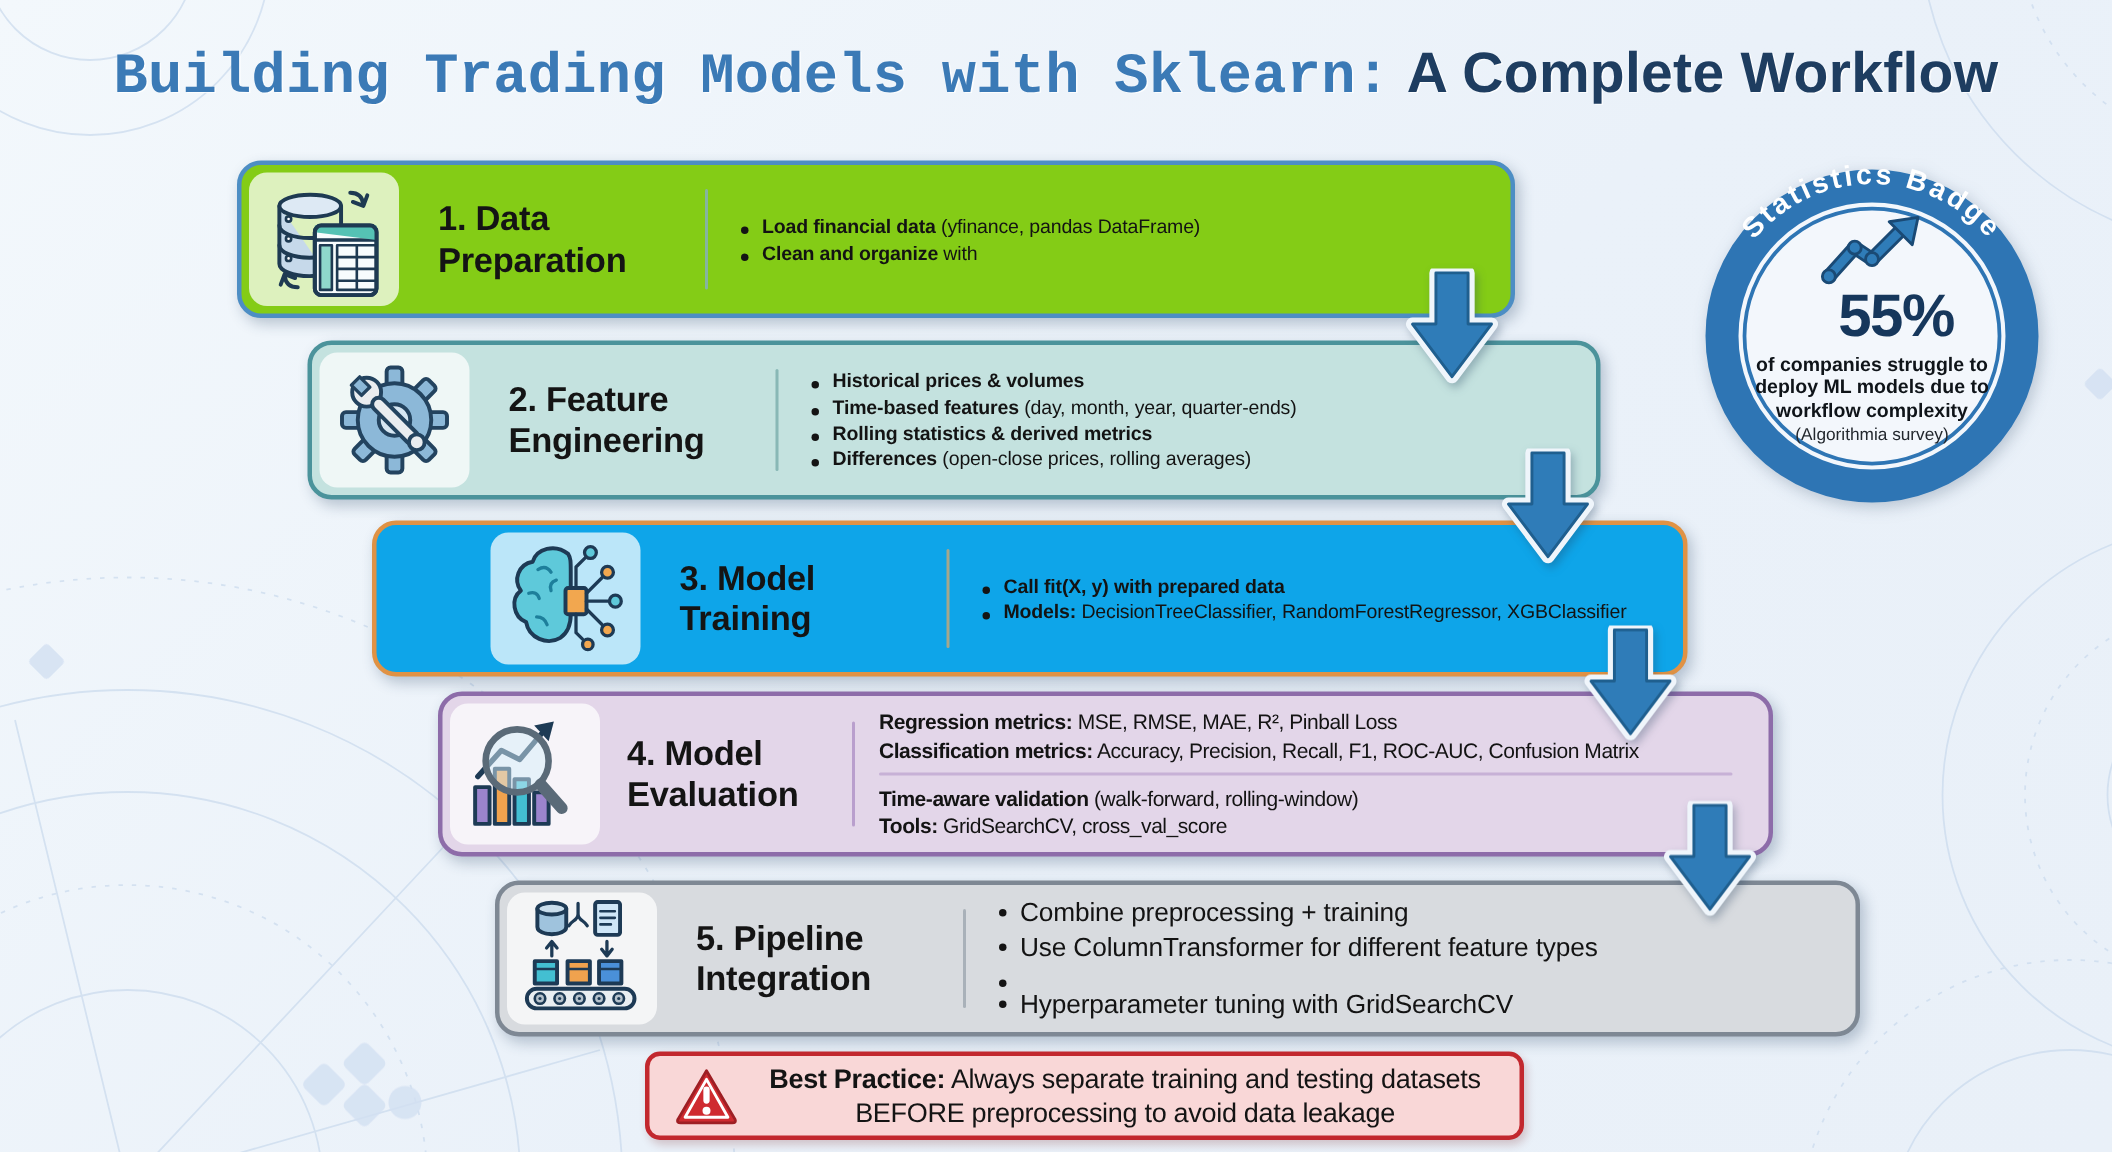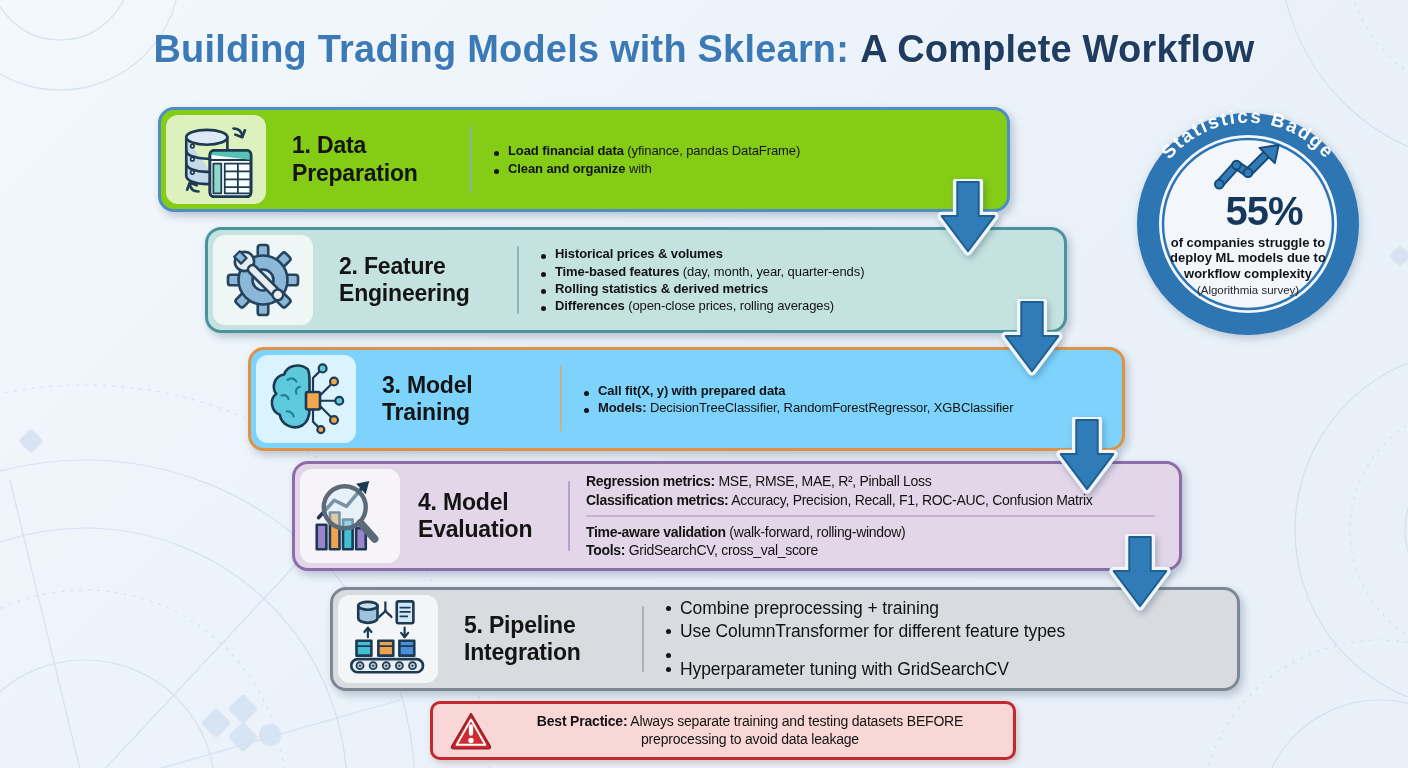--- a/index.html
+++ b/index.html
@@ -65,21 +65,21 @@
   .badge-desc{font-size:13px;font-weight:700;color:#0f1419;width:172px;line-height:1.18;margin-top:4px;}
   .badge-source{font-size:11.5px;color:#23282e;margin-top:3px;}
 
   .best-practice{
     position:absolute;left:430px;top:701px;width:586px;height:59px;z-index:2;
     border:3px solid;border-radius:10px;box-sizing:border-box;
     display:flex;align-items:center;padding:0 16px;
     box-shadow:2px 3px 6px rgba(120,30,30,.22);
   }
   .bp-icon{flex:0 0 44px;height:40px;margin-right:10px;}
-  .bp-text{flex:1;text-align:center;font-size:14px;line-height:1.24;letter-spacing:-.2px;color:#141414;}
+  .bp-text{flex:1;text-align:center;font-size:18px;line-height:1.24;letter-spacing:-.2px;color:#141414;}
   .bp-text b{font-weight:800;}
 </style>
 </head>
 <body>
 
 <svg class="bg-decor" width="1408" height="768" viewBox="0 0 1408 768">
   <g fill="none" stroke="#c7d8ec" stroke-width="1.2" opacity="0.65">
     <circle cx="85" cy="790" r="130"></circle>
     <circle cx="85" cy="790" r="200" stroke-dasharray="3 6"></circle>
     <circle cx="85" cy="790" r="262"></circle>
@@ -103,21 +103,21 @@
     <rect x="232" y="726" width="22" height="22" rx="4" transform="rotate(45 243 737)"></rect>
     <circle cx="270" cy="735" r="11"></circle>
     <rect x="570" y="532" width="34" height="9" rx="3" transform="rotate(-28 587 536)"></rect>
     <rect x="580" y="550" width="34" height="9" rx="3" transform="rotate(-28 597 554)"></rect>
     <rect x="22" y="432" width="18" height="18" rx="3" transform="rotate(45 31 441)"></rect>
     <rect x="1392" y="248" width="16" height="16" rx="3" transform="rotate(45 1400 256)"></rect>
   </g>
 </svg>
 
 <h1 class="title">
-  <span class="t1" style="color: rgb(59, 122, 182);">Building Trading Models with Sklearn:</span><span class="t2" style="color: rgb(30, 61, 96);">A Complete Workflow</span>
+  <span class="t1" style="color: rgb(59, 122, 182); font-family: Liberation Mono, monospace;">Building Trading Models with Sklearn:</span><span class="t2" style="color: rgb(30, 61, 96);">A Complete Workflow</span>
 </h1>
 
 <div id="steps-host">
     <div class="step step-1" style="background: #84cc16; border-color: rgb(77, 142, 196);">
     <div class="icon-wrap">
         <svg viewBox="0 0 96 96">
           <g stroke="#1e3a52" stroke-width="3" stroke-linecap="round" stroke-linejoin="round">
             <path d="M14 22 V66 c0 5.5 10.5 9.5 23 9.5 5 0 9.5-.6 13-1.6" fill="#c6d9ea"></path>
             <path d="M61 22 V40" fill="none"></path>
             <ellipse cx="37.5" cy="22" rx="23.5" ry="8.5" fill="#dde9f4"></ellipse>
@@ -191,21 +191,21 @@
         <div class="line">
           <span class="dot"></span>
           <span class="line-text"><b>Rolling statistics &amp; derived metrics</b></span>
         </div>
         <div class="line">
           <span class="dot"></span>
           <span class="line-text"><b>Differences</b><span> (open-close prices, rolling averages)</span></span>
         </div>
       </div>
   </div>
-    <div class="step step-3" style="background: #7dd3fc; border-color: rgb(224, 146, 68);">
+    <div class="step step-3" style="background: #0ea5e9; border-color: rgb(224, 146, 68); justify-content: flex-end;">
     <div class="icon-wrap">
         <svg viewBox="0 0 96 96">
           <g stroke="#1d3a55" stroke-width="3" stroke-linecap="round" stroke-linejoin="round">
             <path d="M50 14 C40 6 26 10 23 20 C12 22 8 34 14 42 C6 48 8 62 18 66 C20 78 34 84 44 78 C50 74 52 68 52 60 L52 28 C52 20 52 17 50 14 Z" fill="#5ec9da"></path>
             <path d="M27 26 q6-4 10 2 M20 44 q6-2 8 4 M26 62 q6 0 8 6 M41 34 q-6 2-4 8" fill="none" stroke="#1d7f9b" stroke-width="2.5"></path>
             <rect x="48" y="40" width="16" height="20" rx="2" fill="#f2a74f"></rect>
             <path d="M64 44 L76 32" fill="none" stroke-width="2.5"></path>
             <circle cx="80" cy="28" r="4.5" fill="#f2a74f" stroke-width="2.5"></circle>
             <path d="M64 50 L81 50" fill="none" stroke-width="2.5"></path>
             <circle cx="86" cy="50" r="4.5" fill="#5ec9da" stroke-width="2.5"></circle>

